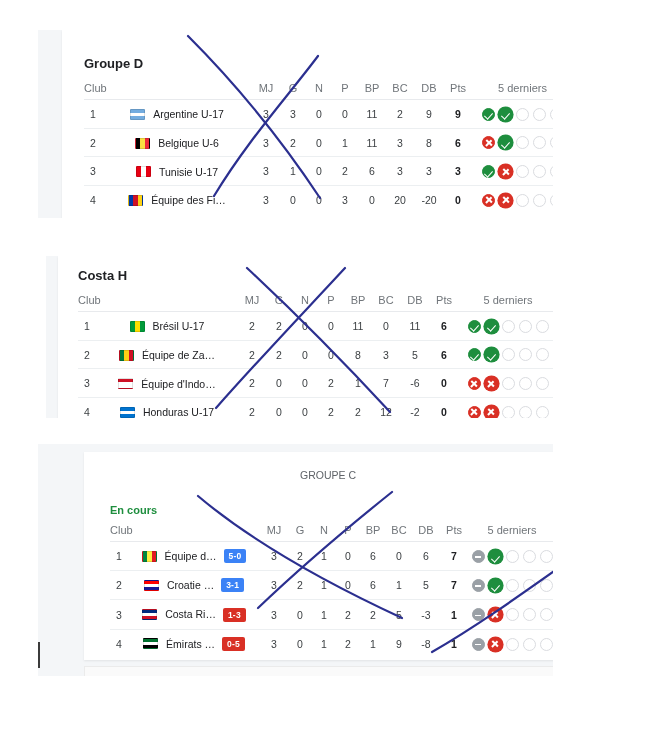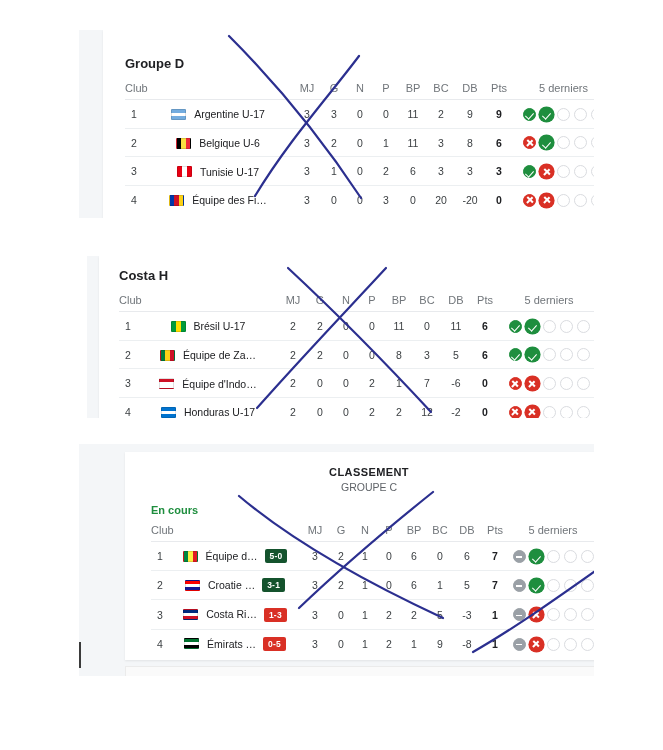--- a/index.html
+++ b/index.html
@@ -11,21 +11,20 @@
     height: 750px;
     font-family: "Liberation Sans", sans-serif;
     -webkit-font-smoothing: antialiased;
   }
   #root {
     position: relative;
     width: 553px;
     height: 750px;
     overflow: hidden;
     background: #ffffff;
-    margin-left: 41px;
   }
 
   
   .panel {
     position: absolute;
     background: #ffffff;
     overflow: hidden;
   }
   .panel-bg {
     position: absolute;
@@ -145,21 +144,21 @@
     display: inline-block;
     color: #fff;
     font-size: 8.5px;
     font-weight: bold;
     padding: 2px 5px;
     border-radius: 2px;
     margin-left: 7px;
     vertical-align: middle;
     letter-spacing: .2px;
   }
-  .score-badge.w { background: #14532d; }
+  .score-badge.w { background: #3b82f6; }
   .score-badge.l { background: #d93025; }
 
   
   .classement-title {
     text-align: center;
     font-size: 11px;
     font-weight: bold;
     color: #202124;
     letter-spacing: .4px;
   }
@@ -383,21 +382,20 @@
             </tbody>
         </table>
       </div>
     </div>
   </div>
 
   <div class="panel" style="left:38px; top:444px; width:590px; height:232px;">
     <div class="panel-bg"></div>
     <div class="card" style="left:46px; top:8px; width:488px; height:208px;">
       <div style="position:absolute; left:0; right:0; top:14px;">
-        <div class="classement-title">CLASSEMENT</div>
         <div class="classement-sub">GROUPE C</div>
       </div>
       <div style="position:absolute; left:26px; top:48px;">
         <span class="live-label">En cours</span>
       </div>
       <div style="position:absolute; left:26px; top:68px; right:16px;">
         <table class="standings">
           <colgroup>
             <col style="width:18px">
               <col style="width:132px">

